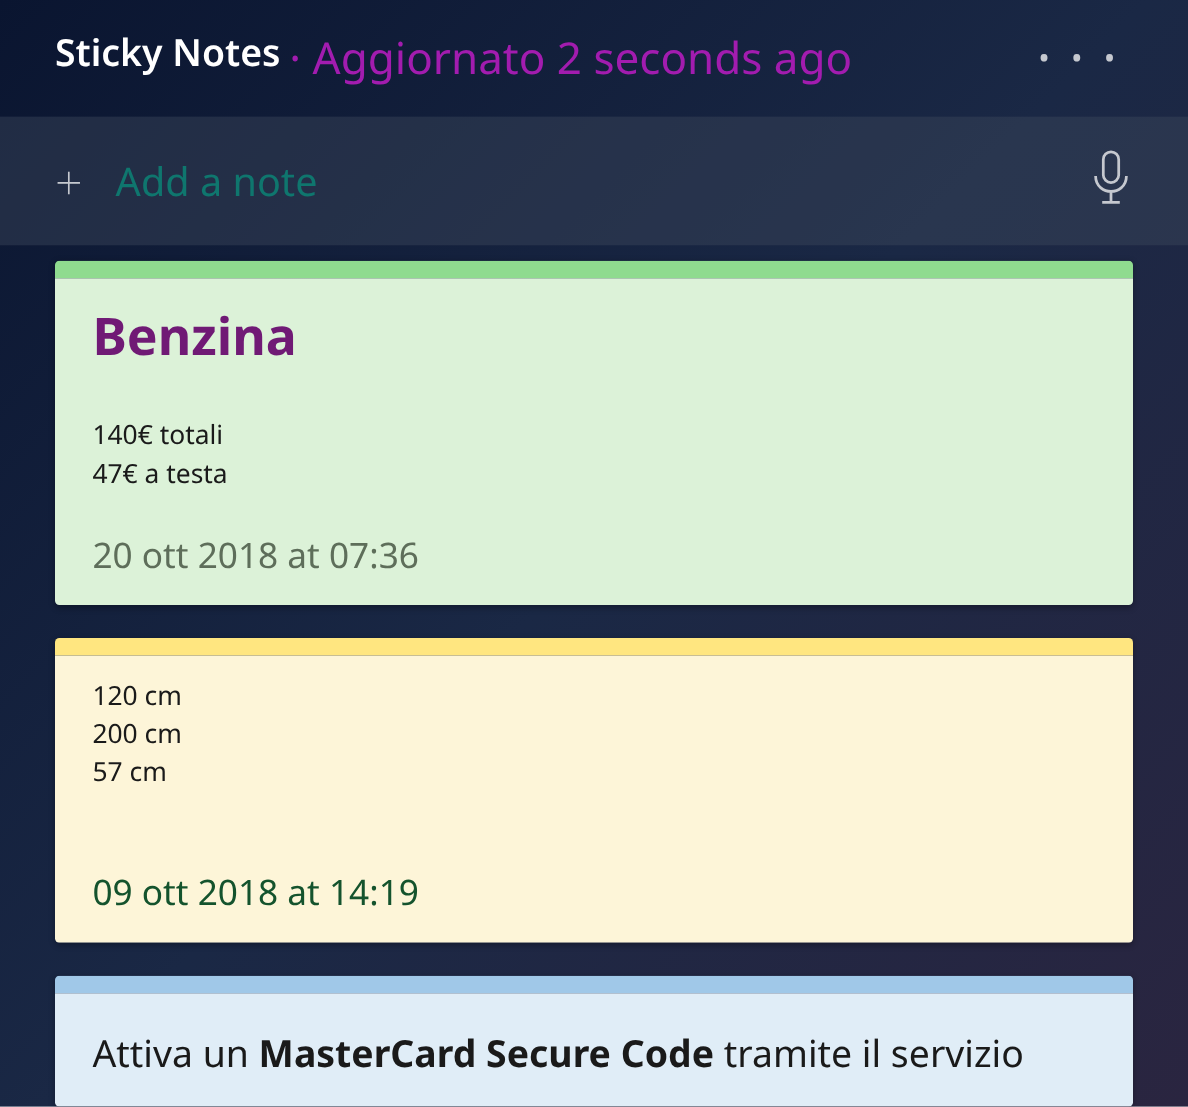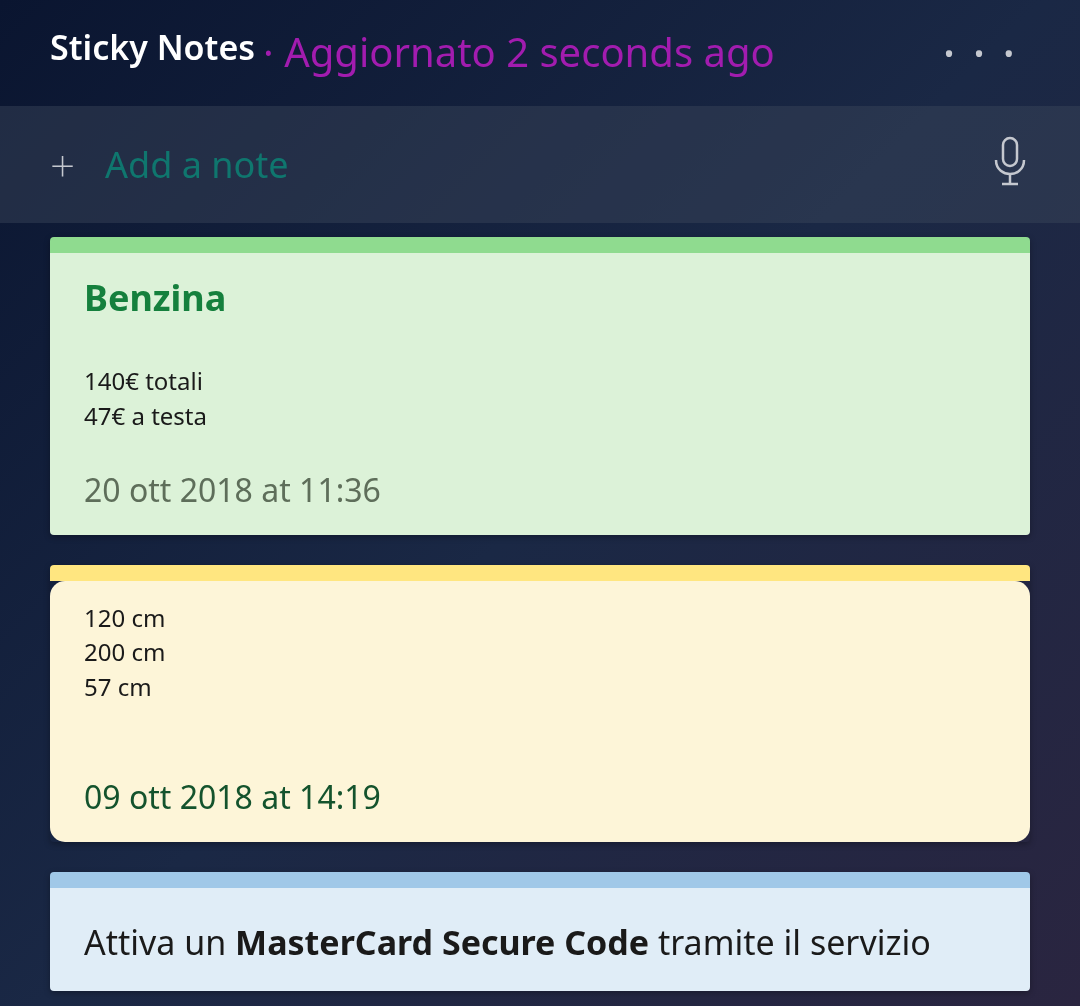--- a/index.html
+++ b/index.html
@@ -69,42 +69,42 @@
     overflow: hidden;
     box-shadow: 0 2px 6px rgba(0,0,0,0.3);
   }
   .note-stripe {
     height: 16px;
   }
   .note-body {
     padding: 20px 34px 24px 34px;
   }
   .note-title {
-    font-size: 36px;
+    font-size: 47px;
     font-weight: 700;
-    color: #15803d;
+    color: #701a75;
     margin-bottom: 42px;
   }
   .note-line {
     font-size: 24px;
     color: #1a1a1a;
     line-height: 1.45;
     font-weight: 400;
   }
   .note-timestamp {
     font-size: 32px;
     color: #5a6358;
     margin-top: 34px;
   }
   .note-green .note-stripe { background: #8fdb8f; }
   .note-green .note-body { background: #dcf2d8; }
   .note-green .note-timestamp { color: #5e6e5a; }
 
   .note-yellow .note-stripe { background: #ffe680; }
-  .note-yellow .note-body { background: #fdf5d8; border-radius: 15px; }
+  .note-yellow .note-body { background: #fdf5d8; }
   .note-yellow .note-timestamp { color: #14532d; }
 
   .note-blue .note-stripe { background: #a0c8e8; }
   .note-blue .note-body { background: #e0edf7; min-height: 50px; padding-top: 30px;}
   .note-blue .note-line { font-size: 34px; white-space: nowrap; overflow:hidden;}
   .note-blue .partial-bold { font-weight: 700; }
 </style>
 </head>
 <body>
 
@@ -129,21 +129,21 @@
 </div>
 
 <div class="notes-container">
 
   <div class="note note-green">
     <div class="note-stripe"></div>
     <div class="note-body">
       <div class="note-title">Benzina</div>
       <div class="note-line">140€ totali</div>
       <div class="note-line">47€ a testa</div>
-      <div class="note-timestamp">20 ott 2018 at 11:36</div>
+      <div class="note-timestamp">20 ott 2018 at 07:36</div>
     </div>
   </div>
 
   <div class="note note-yellow">
     <div class="note-stripe"></div>
     <div class="note-body">
       <div class="note-line">120 cm</div>
       <div class="note-line">200 cm</div>
       <div class="note-line">57 cm</div>
       <div class="note-timestamp" style="margin-top:70px">09 ott 2018 at 14:19</div>

